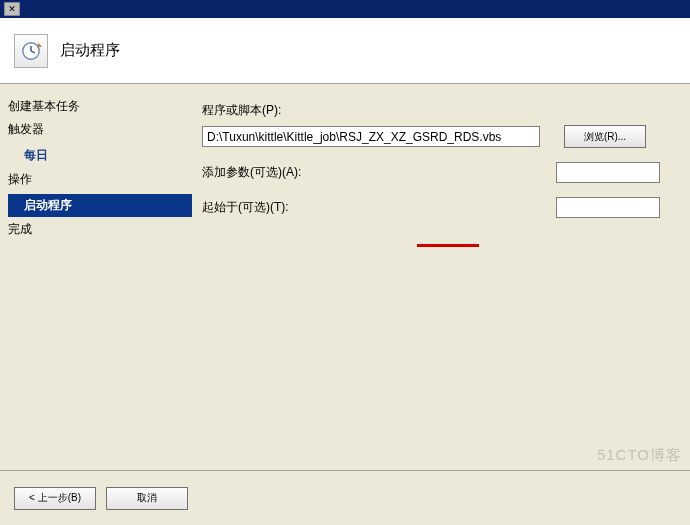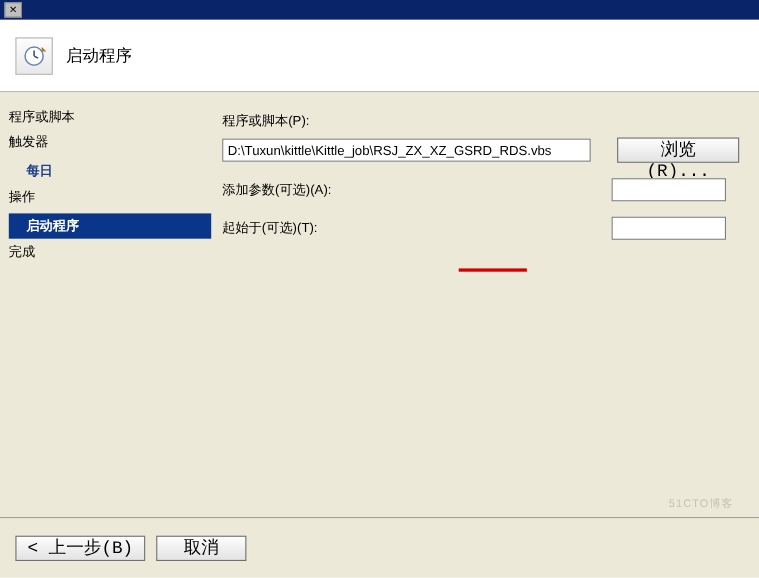--- a/index.html
+++ b/index.html
@@ -85,22 +85,22 @@
     font-family: inherit;
     font-size: 12px;
   }
   .input-main { width: 338px; }
   .input-small { width: 104px; }
   .btn {
     height: 23px;
     min-width: 82px;
     background: linear-gradient(#fdfdfd,#e3e3e3);
     border: 1px solid #707070;
-    font-family: Liberation Mono, monospace;
-    font-size: 16px;
+    font-family: Liberation Sans, sans-serif;
+    font-size: 10px;
     padding: 0 10px;
     cursor: pointer;
   }
   .redline {
     position: absolute;
     left: 417px; top: 160px;
     width: 62px; height: 3px;
     background: #d40000;
   }
   .footer {
@@ -110,23 +110,23 @@
     border-top: 1px solid #a0a0a0;
     background: #ece9d8;
     display: flex;
     align-items: center;
     justify-content: flex-start;
     padding: 0 14px;
     gap: 10px;
   }
   .watermark {
     position: absolute;
-    right: 23px; bottom: 60px;
+    right: 8px; bottom: 60px;
     color: rgba(120,120,120,0.35);
-    font-size: 10px;
+    font-size: 15px;
     letter-spacing: 1px;
     pointer-events: none;
   }
 </style>
 </head>
 <body>
 
 <div class="titlebar">
   <div class="tb-right">
     <div class="tb-btn">✕</div>
@@ -140,21 +140,21 @@
       <line x1="12" y1="12" x2="12" y2="6.5" stroke="#2b4a80" stroke-width="1.5"></line>
       <line x1="12" y1="12" x2="16" y2="14" stroke="#2b4a80" stroke-width="1.5"></line>
       <polygon points="20,4 23,7 20,7" fill="#e0a030" stroke="#b07010"></polygon>
     </svg>
   </div>
   <div class="header-title">启动程序</div>
 </div>
 
 <div class="body">
   <div class="sidebar">
-    <div class="sidebar-h">程序或脚本</div>
+    <div class="sidebar-h">创建基本任务</div>
     <div class="sidebar-h">触发器</div>
     <div class="sidebar-item">每日</div>
     <div class="sidebar-h">操作</div>
     <div class="sidebar-item sel">启动程序</div>
     <div class="sidebar-h">完成</div>
   </div>
 
   <div class="main">
     <span class="lbl-wide">程序或脚本(P):</span>
     <div class="row">

